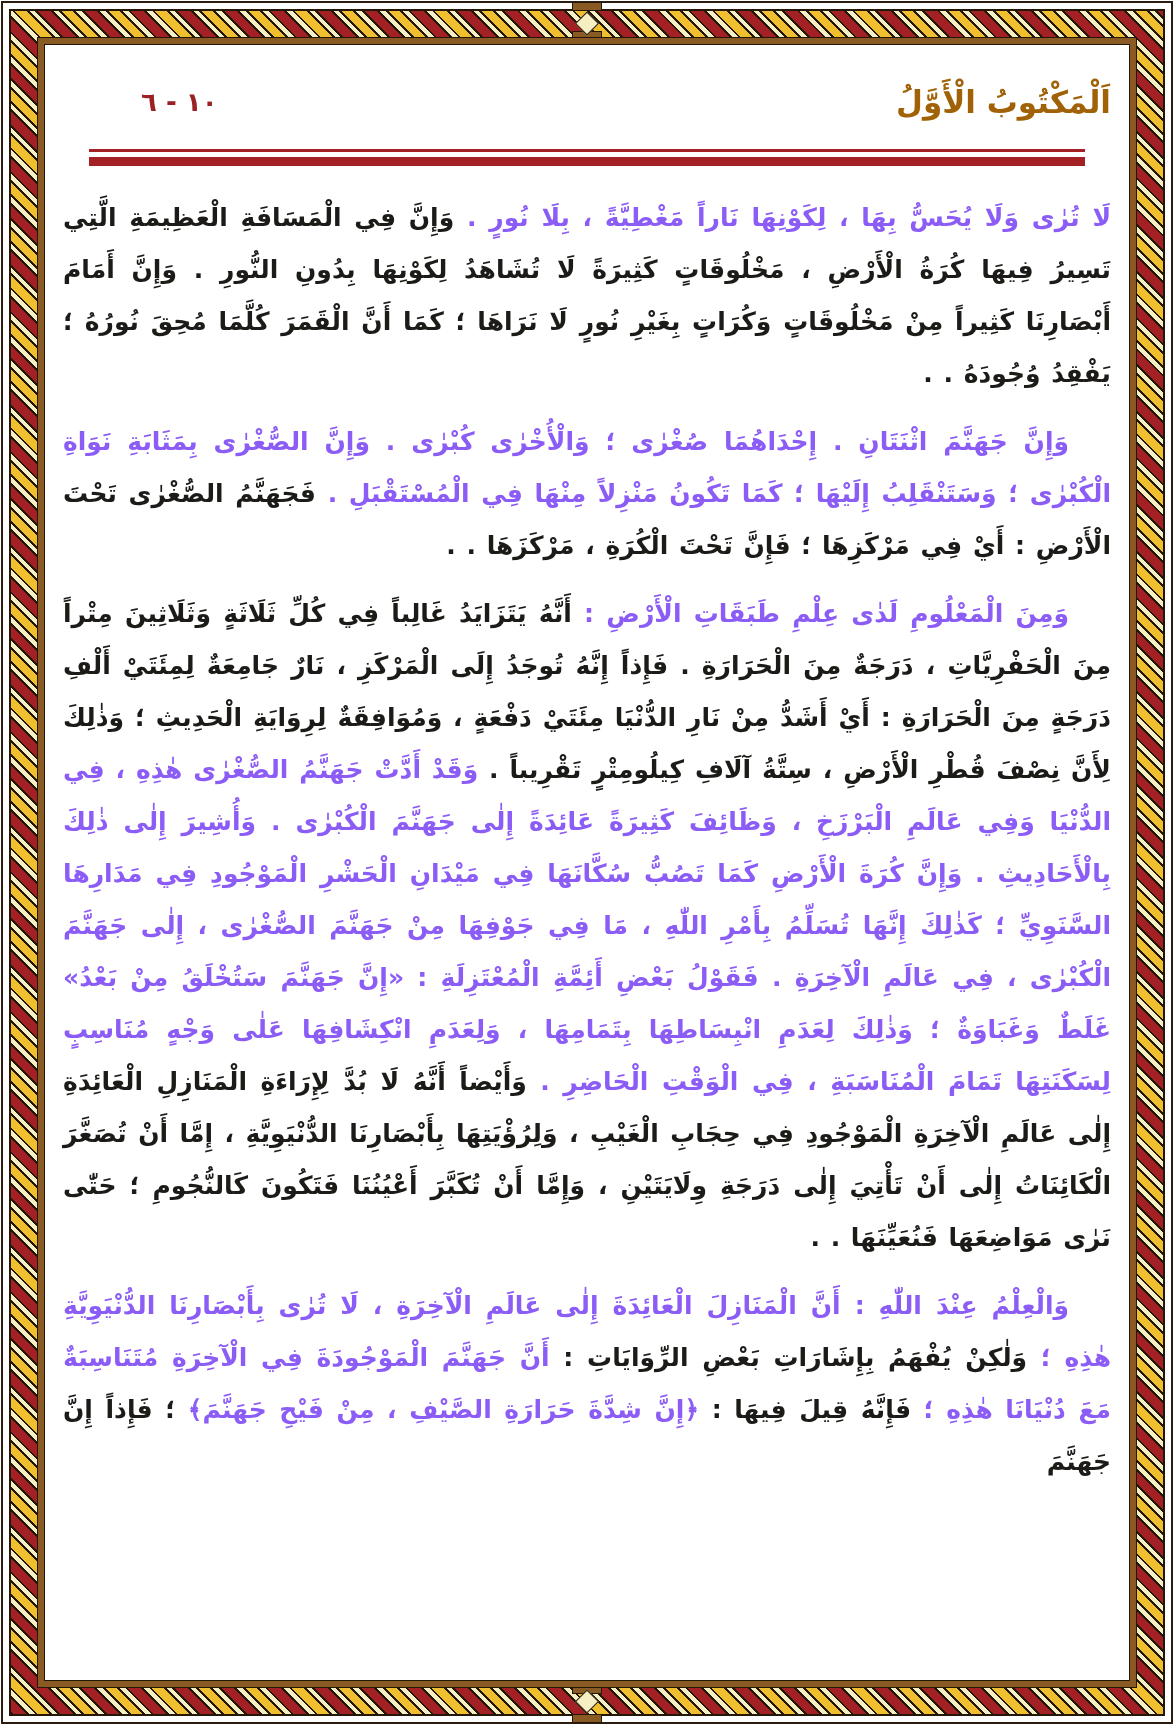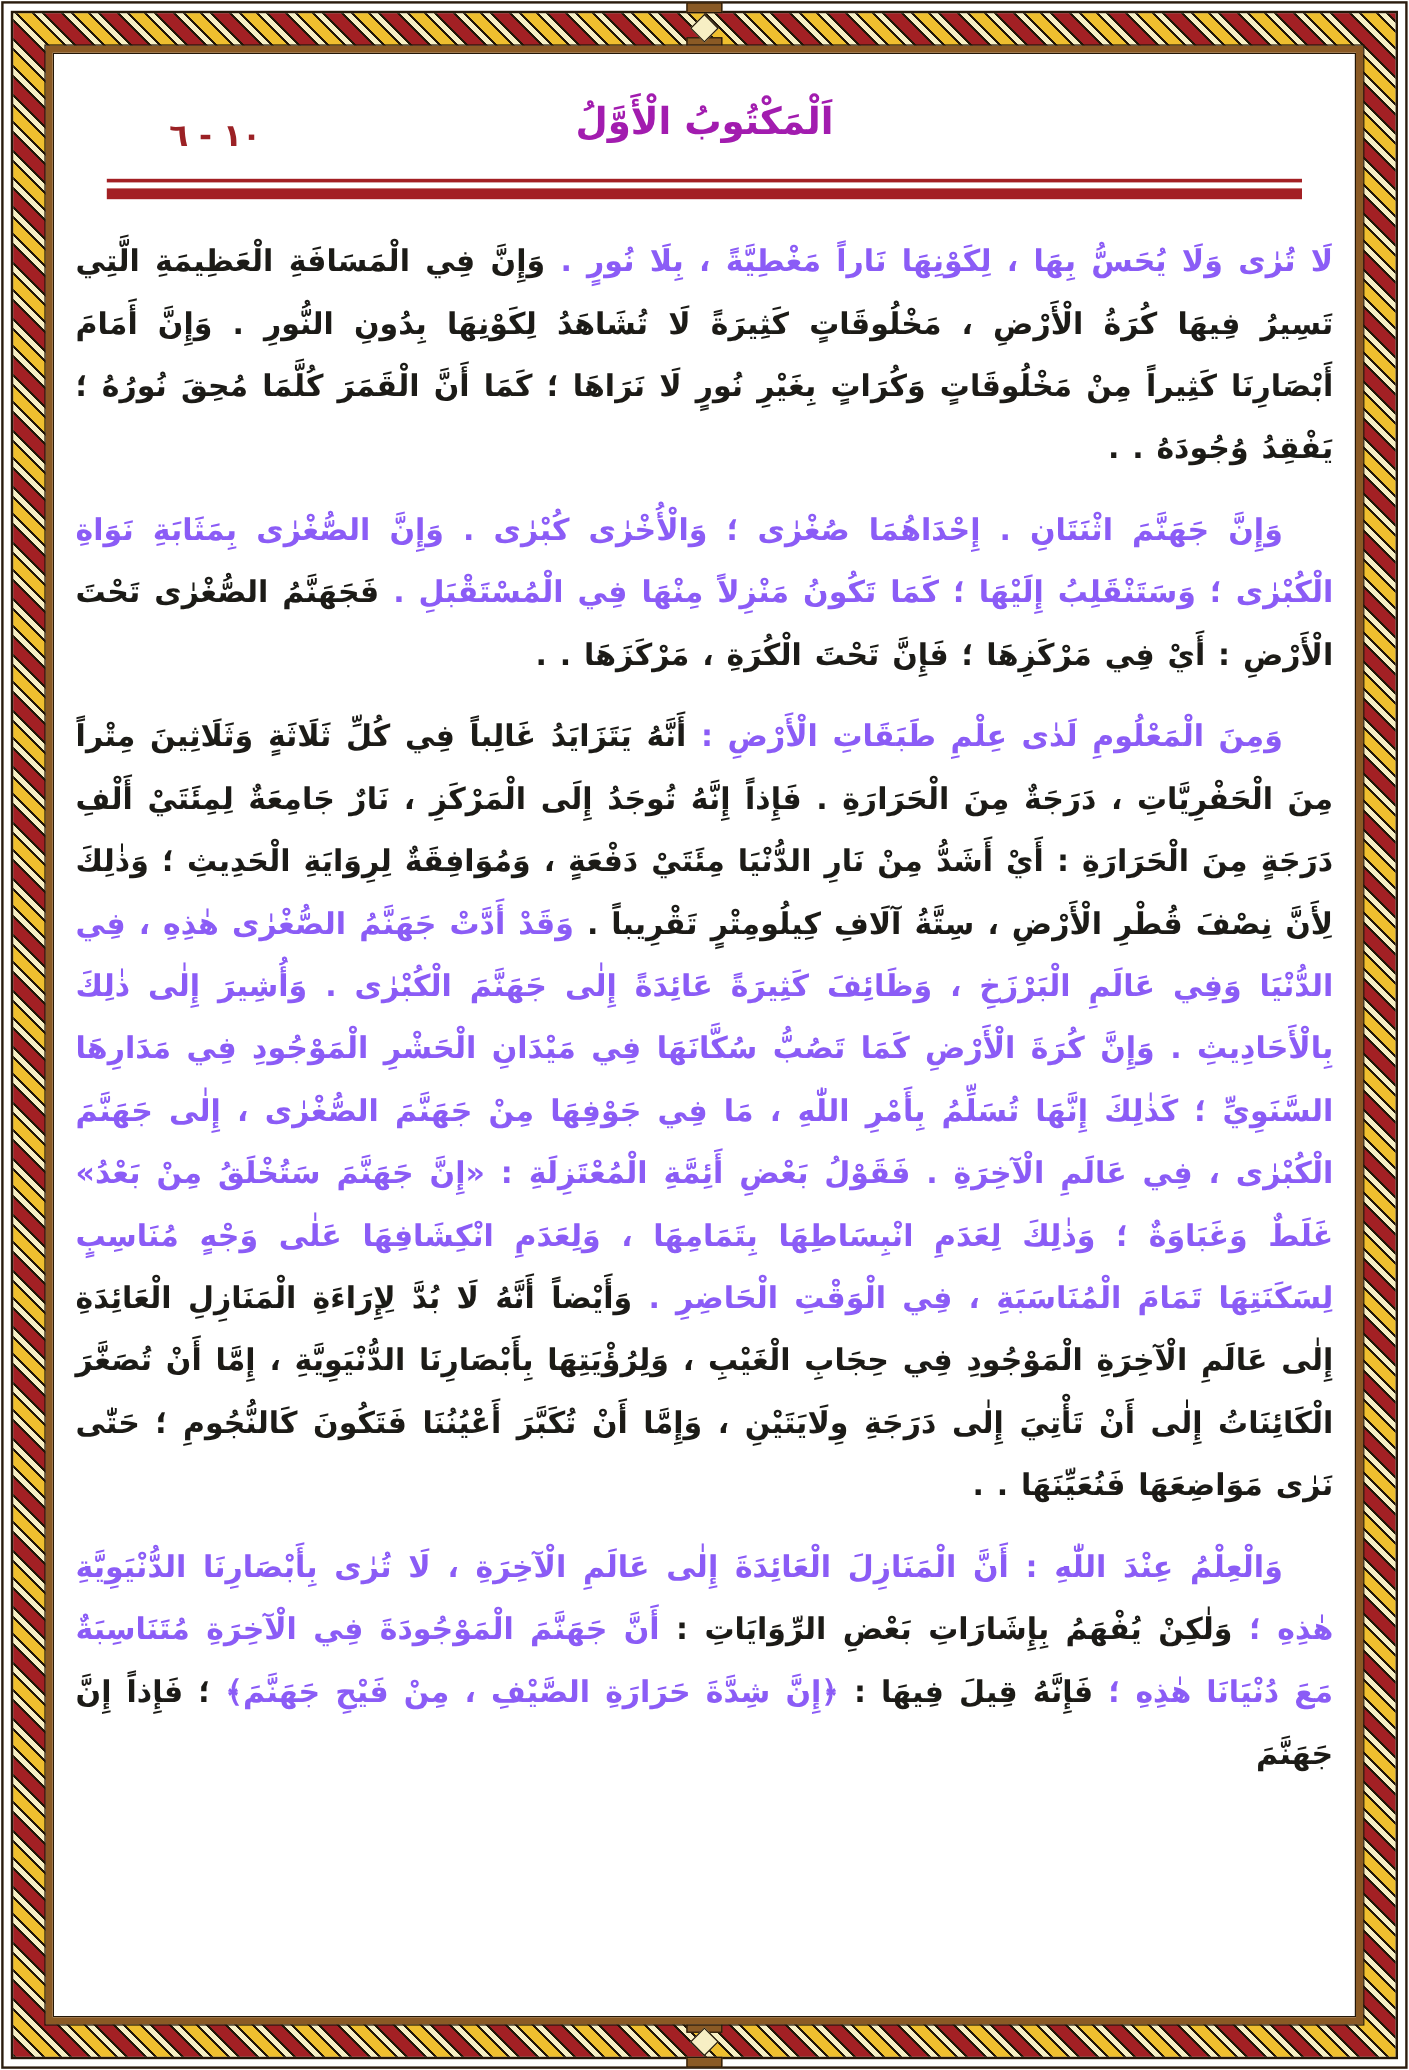--- a/index.html
+++ b/index.html
@@ -30,25 +30,25 @@
   .diamond{position:absolute;left:50%;width:15px;height:15px;background:#f7efc4;
        border:1px solid #231708;transform:translateX(-50%) rotate(45deg);}
   .diamond.d-top{top:15px;} .diamond.d-bottom{bottom:15px;}
   
   .content{
     position:absolute;top:45px;left:45px;right:45px;bottom:45px;
     padding:26px 18px 10px 18px;overflow:hidden;direction:rtl;
   }
   .header{position:relative;height:62px;}
   .page-title{
-    margin:0;text-align:center;font-size:31px;font-weight:bold;color:#a21caf;
+    margin:0;text-align:right;font-size:31px;font-weight:bold;color:#a16207;
     line-height:62px;
   }
   .page-number{
-    position:absolute;left:78px;top:12px;font-size:26px;font-weight:bold;color:#9b2125;
+    position:absolute;left:78px;top:0;font-size:26px;font-weight:bold;color:#9b2125;
     line-height:62px;direction:rtl;
   }
   .rule{margin:16px 26px 0 26px;}
   .rule .thin{height:3px;background:#a32024;}
   .rule .gap{height:5px;}
   .rule .thick{height:9px;background:#a32024;}
   .body{
     margin-top:26px;font-size:25px;line-height:52px;text-align:justify;
     color:#1c1b17;word-spacing:2px;
   }

